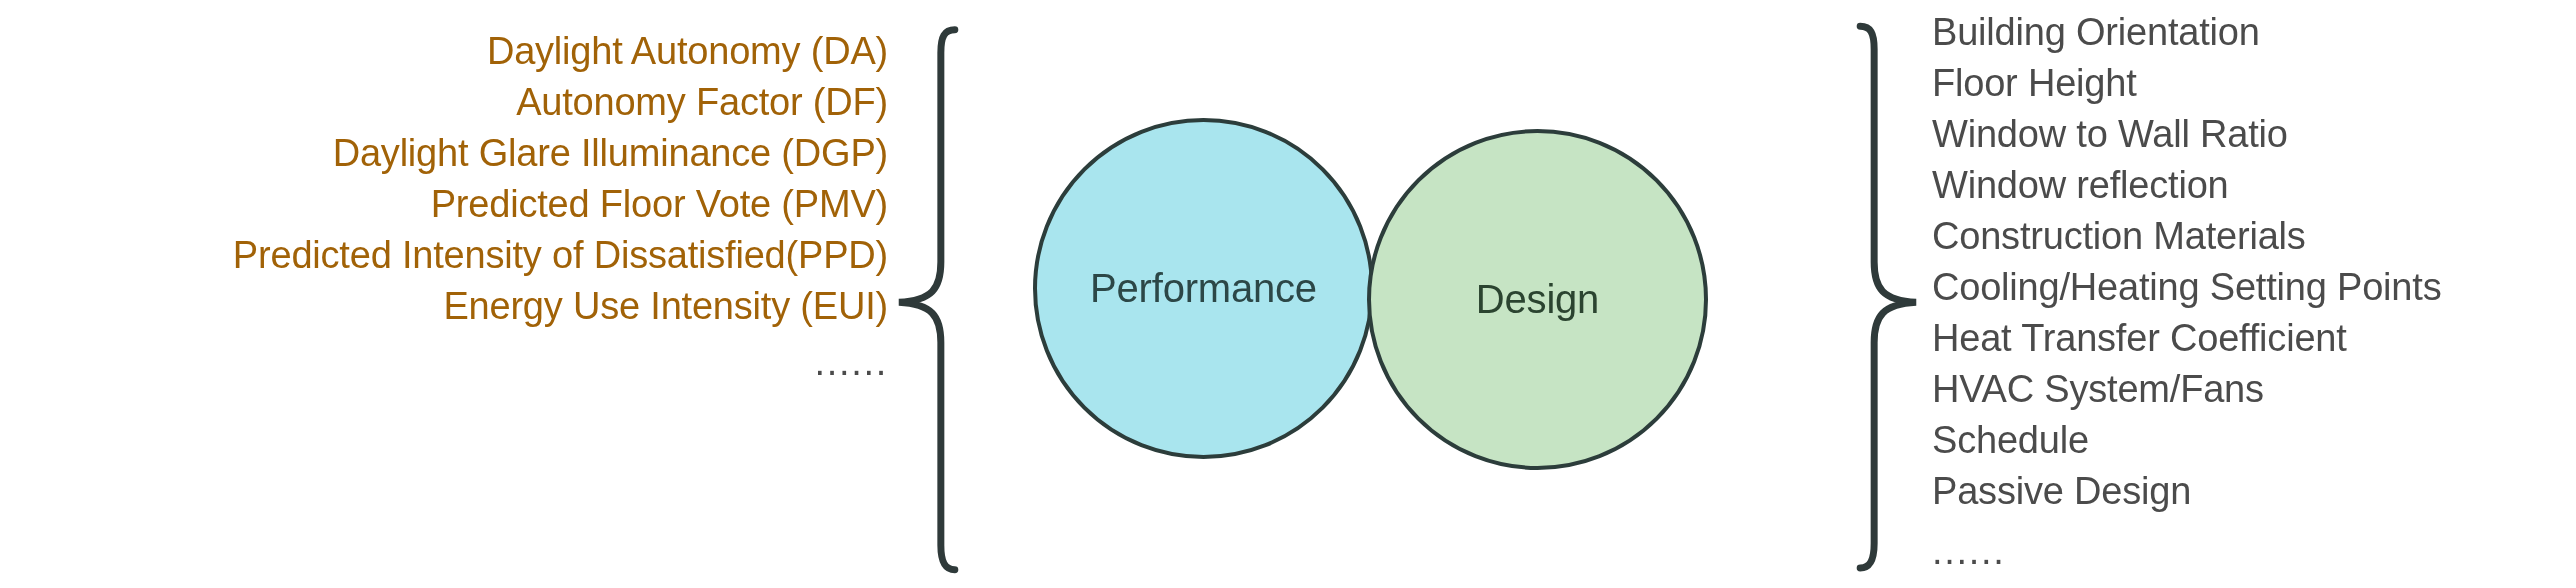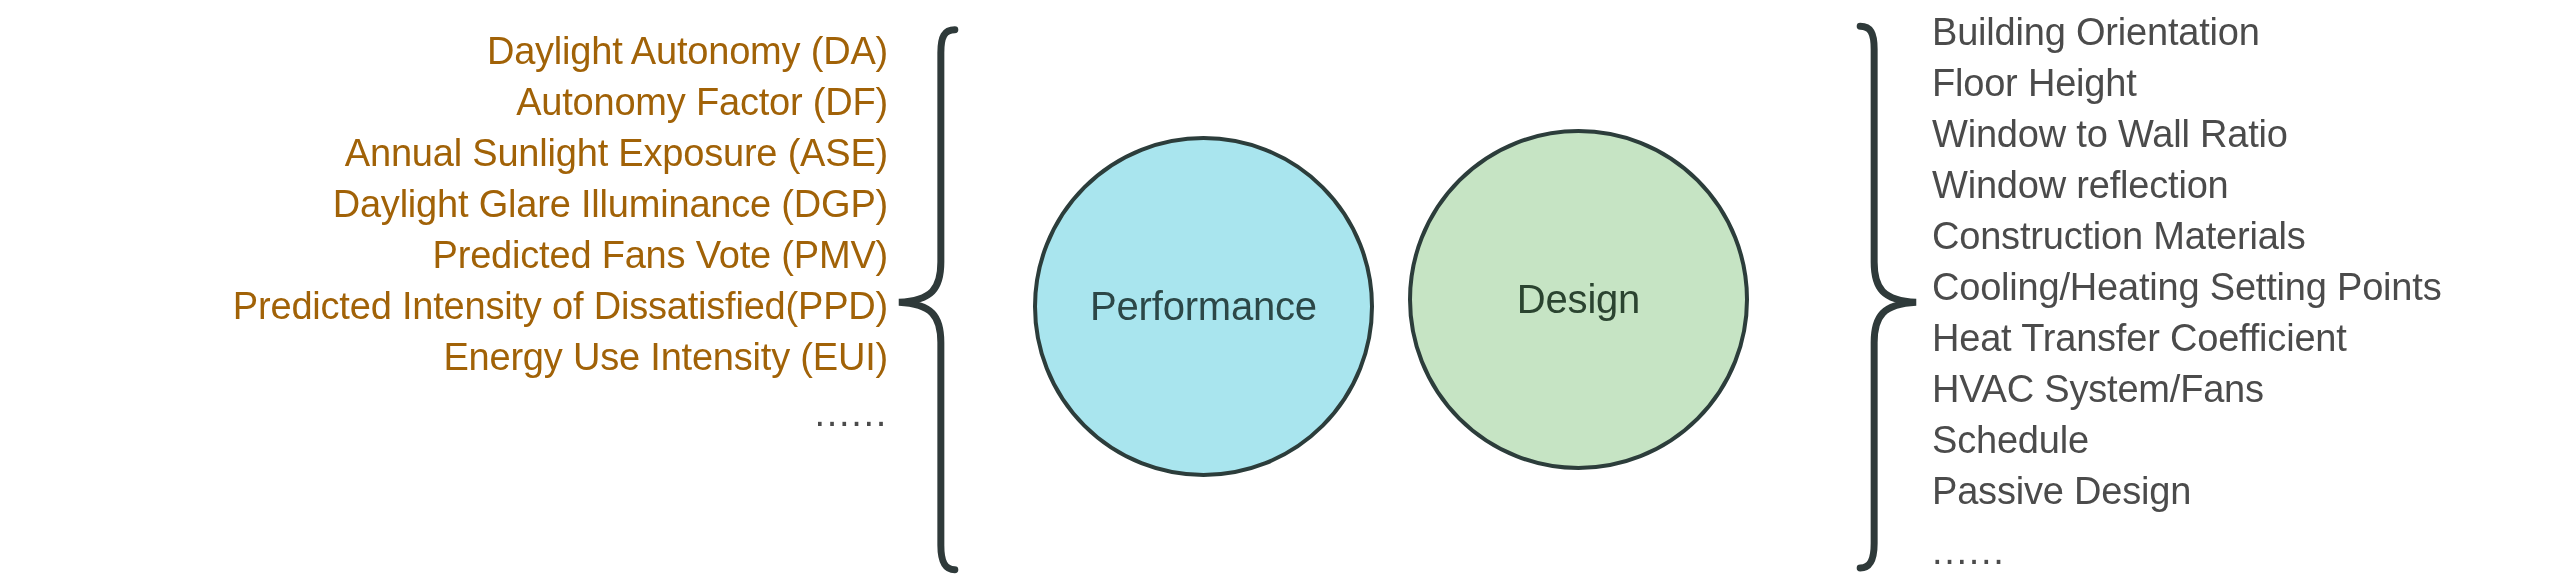--- a/index.html
+++ b/index.html
@@ -83,42 +83,41 @@
     justify-content: center;
     text-align: center;
   }
   .node-circle .label {
     font-size: 40px;
     line-height: 51px;
     letter-spacing: -0.2px;
   }
   #circle-performance {
     left: 1033px;
-    top: 136px;
+    top: 118px;
     background: #a9e5ee;
   }
   #circle-performance .label { color: #2c4747; }
   #circle-design {
-    left: 1408px;
+    left: 1367px;
     top: 129px;
     background: #c6e4c4;
   }
   #circle-design .label { color: #2b4430; }
 </style>
 </head>
 <body>
 
 <div id="canvas">
 
   <div id="left-list">
     <div class="row">Daylight Autonomy (DA)</div>
     <div class="row">Autonomy Factor (DF)</div>
-    <div class="row">Annual Sunlight Exposure (ASE)</div>
     <div class="row">Daylight Glare Illuminance (DGP)</div>
-    <div class="row">Predicted Fans Vote (PMV)</div>
+    <div class="row">Predicted Floor Vote (PMV)</div>
     <div class="row">Predicted Intensity of Dissatisfied(PPD)</div>
     <div class="row">Energy Use Intensity (EUI)</div>
     <div class="ellipsis">......</div>
   </div>
 
   <div class="brace" id="brace-left">
     <svg width="79" height="588" viewBox="0 0 90 673" fill="none" xmlns="http://www.w3.org/2000/svg">
       <path d="M 82 34
                C 70 34, 66 42, 66 60
                L 66 300

